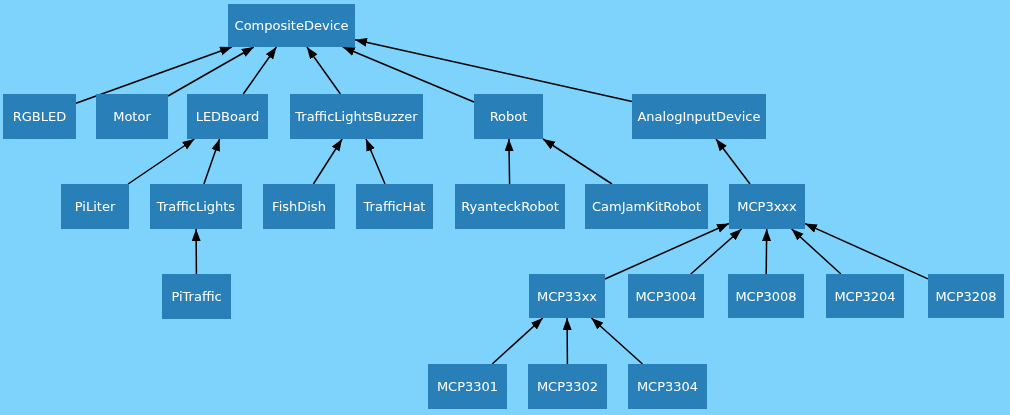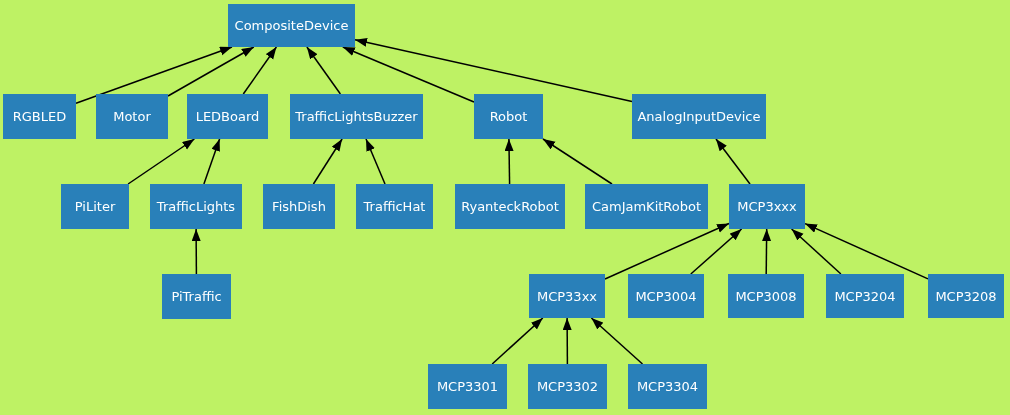--- a/index.html
+++ b/index.html
@@ -5,21 +5,21 @@
   html, body {
     margin: 0;
     padding: 0;
     background: #ffffff;
     font-family: "DejaVu Sans", "Liberation Sans", sans-serif;
   }
   #stage {
     position: relative;
     width: 1010px;
     height: 415px;
-    background: #bef264;
+    background: #7dd3fc;
     overflow: hidden;
   }
   svg { display: block; }
   .node-rect {
     stroke: none;
   }
   .node-label {
     font-family: "DejaVu Sans", "Liberation Sans", sans-serif;
     font-size: 13px;
     text-anchor: middle;

